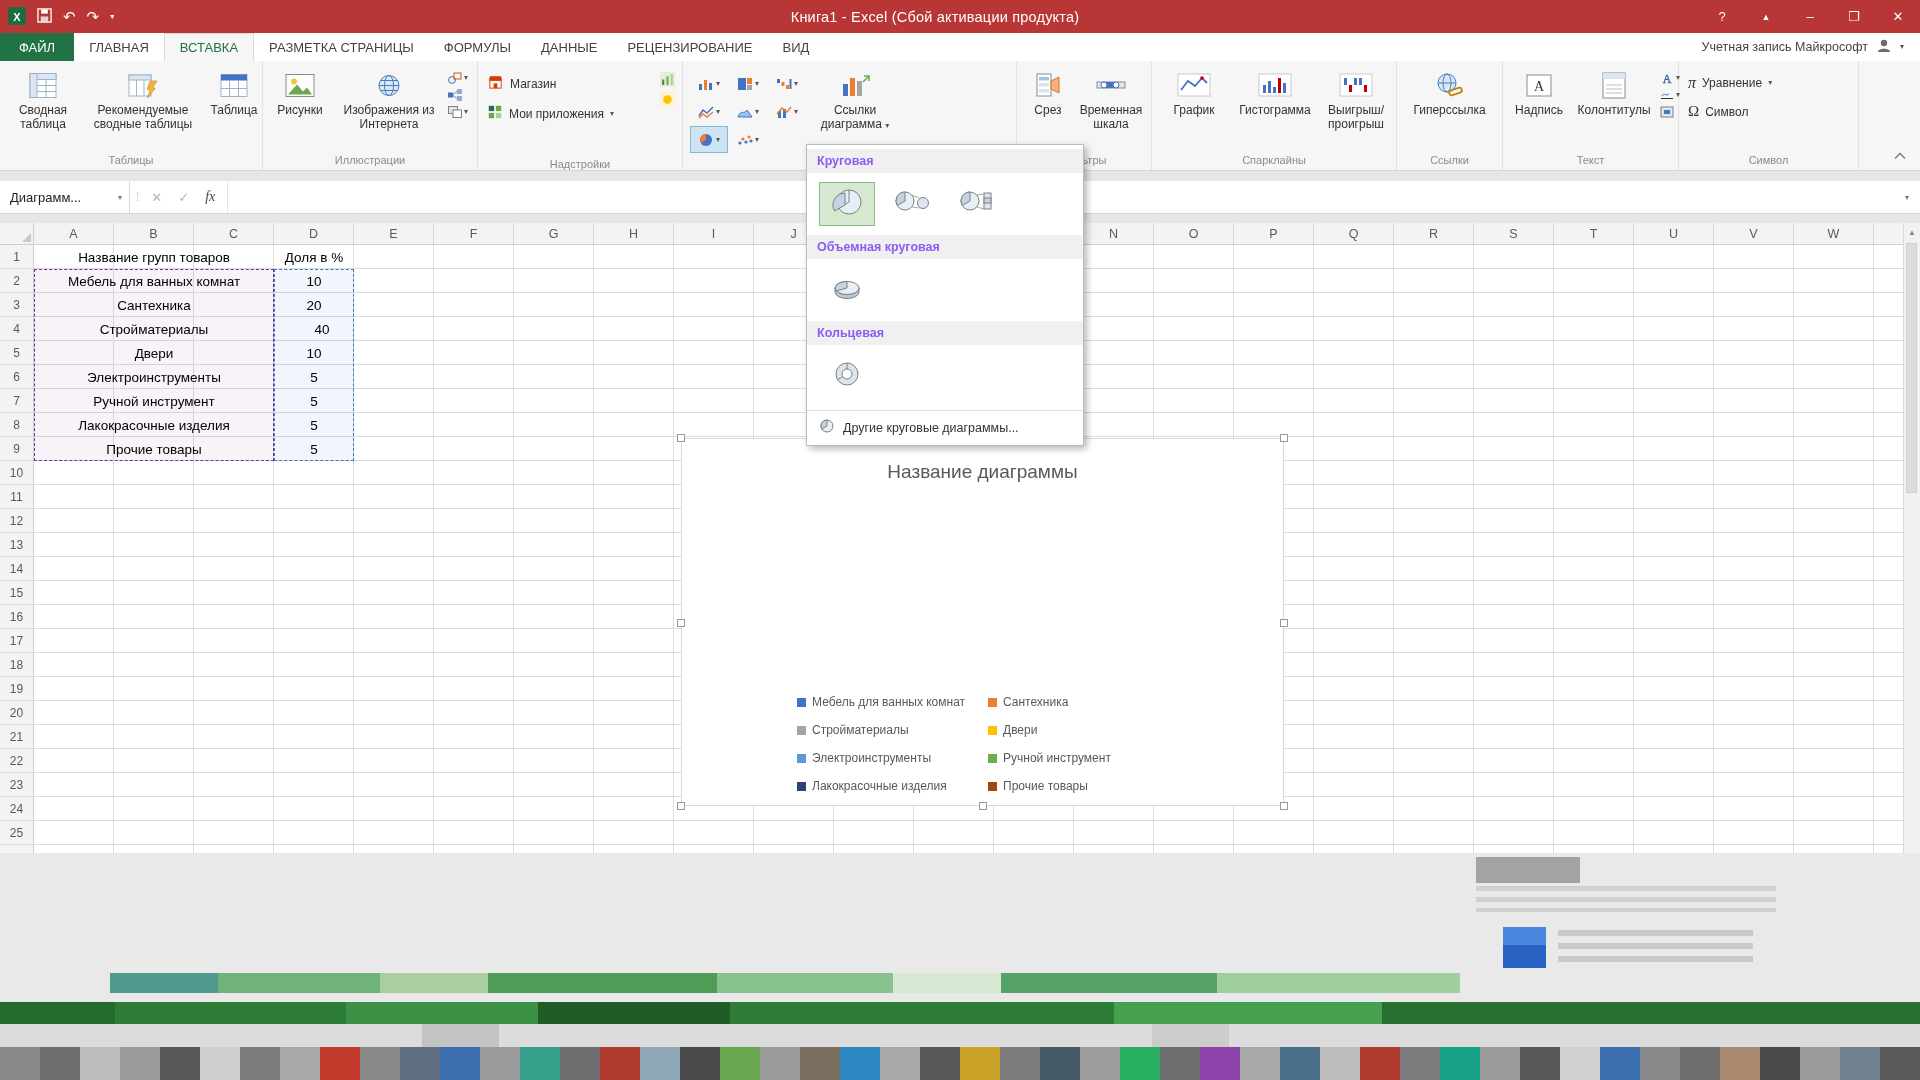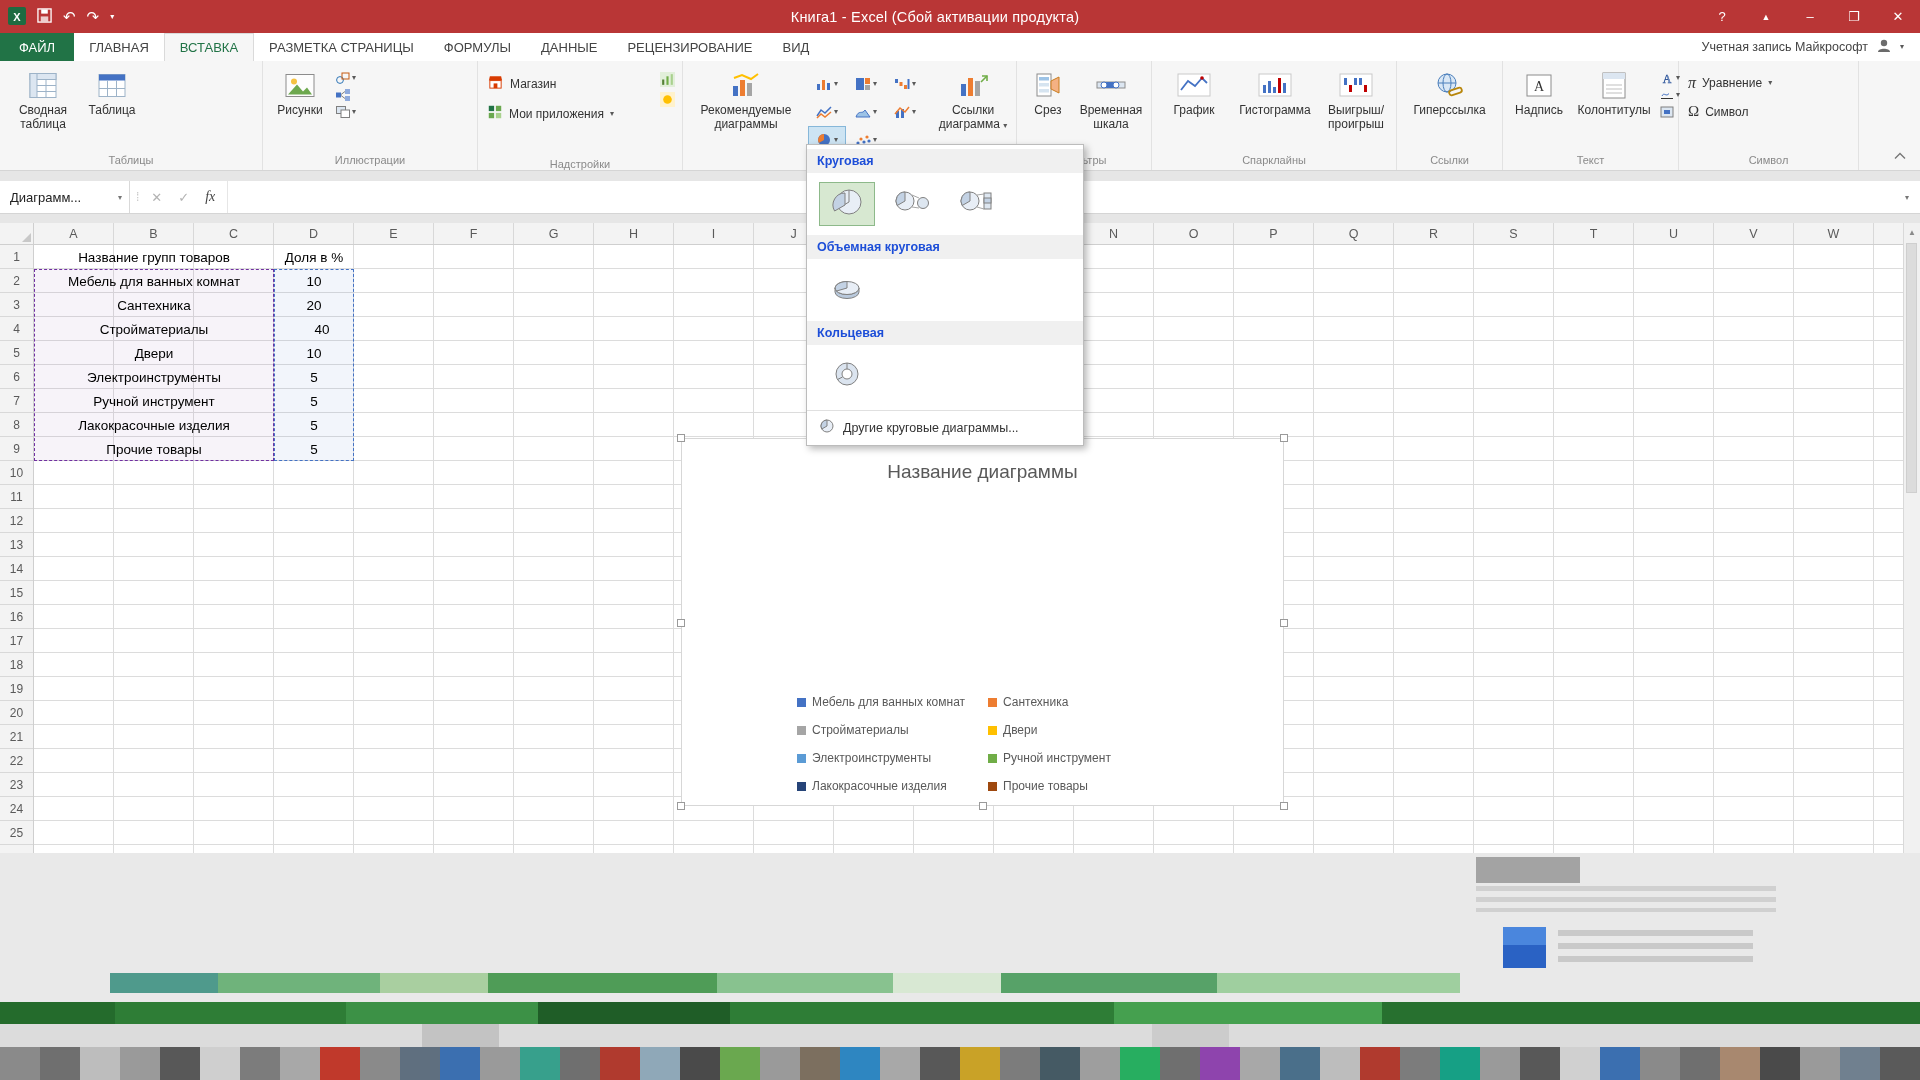--- a/index.html
+++ b/index.html
@@ -78,21 +78,21 @@
 
   
   .chartobj { position:absolute; left:681px; top:438px; width:603px; height:368px; background:#fff; border:1px solid #d7d7d7; z-index:5; }
   .chart-title { position:absolute; left:0; top:22px; width:100%; text-align:center; font-size:19px; color:#595959; }
   .legend-item { position:absolute; display:flex; align-items:center; gap:6px; font-size:12px; color:#595959; white-space:nowrap; }
   .lmark { width:9px; height:9px; flex:none; }
   .handle { position:absolute; width:8px; height:8px; background:#fff; border:1px solid #9a9a9a; }
 
   
   .dropdown { position:absolute; left:806px; top:144px; width:278px; background:#fff; border:1px solid #bcbcbc; box-shadow:3px 3px 7px rgba(0,0,0,.28); z-index:50; padding-top:4px; }
-  .dd-header { background:#f0f0f0; font-size:12.5px; font-weight:bold; color:#1d4ed8; padding:5px 10px; }
+  .dd-header { background:#f0f0f0; font-size:12.5px; font-weight:bold; color:#8b5cf6; padding:5px 10px; }
   .dd-icons { display:flex; gap:9px; padding:9px 12px; }
   .dd-ic { width:56px; height:44px; display:flex; align-items:center; justify-content:center; border:1px solid transparent; }
   .dd-ic.selected { background:#d7e8d1; border-color:#8db98a; }
   .dd-more { border-top:1px solid #e0e0e0; margin-top:3px; padding:8px 12px 9px; display:flex; align-items:center; gap:8px; font-size:12.5px; color:#333; }
 
   
   .artifact { position:absolute; left:0; top:853px; width:1920px; height:227px; background:#e9e9e9; overflow:hidden; }
   .artifact > div { position:absolute; }
   .af-grayblock { left:1476px; top:4px; width:104px; height:26px; background:#a3a3a3; }
   .af-stripes1 { left:1476px; top:33px; width:300px; height:26px; background:repeating-linear-gradient(180deg,#d0d0d0 0 5px,#e9e9e9 5px 11px); }
@@ -172,20 +172,32 @@
                 <rect x="1" y="1.5" width="26" height="24" fill="#fff" stroke="#9db3c8"></rect>
                 <rect x="1" y="1.5" width="26" height="6" fill="#dce6f1" stroke="#9db3c8"></rect>
                 <rect x="1" y="1.5" width="7" height="24" fill="#dce6f1" stroke="#9db3c8"></rect>
                 <line x1="8" y1="13.5" x2="27" y2="13.5" stroke="#9db3c8"></line>
                 <line x1="8" y1="19.5" x2="27" y2="19.5" stroke="#9db3c8"></line>
                 <line x1="17" y1="7.5" x2="17" y2="25.5" stroke="#9db3c8"></line>
               </svg>
           </span>
           <span class="blabel">Сводная таблица</span>
         </div>
+        <div class="bigbtn" style="width:122px">
+          <span class="bicon">
+            <svg width="30" height="27" viewBox="0 0 30 27">
+                <rect x="1" y="3" width="22" height="21" fill="#fff" stroke="#9db3c8"></rect>
+                <rect x="1" y="3" width="22" height="5" fill="#dce6f1" stroke="#9db3c8"></rect>
+                <line x1="8.5" y1="8" x2="8.5" y2="24" stroke="#9db3c8"></line>
+                <line x1="16" y1="8" x2="16" y2="24" stroke="#9db3c8"></line>
+                <path d="M22 9 L29 9 L24.5 16 L27.5 16 L19.5 26 L22 17.5 L19 17.5 Z" fill="#f2b53b" stroke="#c88a1e" stroke-width="0.6"></path>
+              </svg>
+          </span>
+          <span class="blabel">Рекомендуемые сводные таблицы</span>
+        </div>
         <div class="bigbtn" style="width:60px">
           <span class="bicon">
             <svg width="28" height="27" viewBox="0 0 28 27">
                 <rect x="1" y="2.5" width="26" height="22" fill="#fff" stroke="#9db3c8"></rect>
                 <rect x="1" y="2.5" width="26" height="6" fill="#4472c4"></rect>
                 <line x1="9.5" y1="8.5" x2="9.5" y2="24.5" stroke="#9db3c8"></line>
                 <line x1="18.5" y1="8.5" x2="18.5" y2="24.5" stroke="#9db3c8"></line>
                 <line x1="1" y1="16.5" x2="27" y2="16.5" stroke="#9db3c8"></line>
               </svg>
           </span>
@@ -199,20 +211,32 @@
       <div class="rbody">
         <div class="bigbtn" style="width:66px">
           <span class="bicon">
             <svg width="30" height="27" viewBox="0 0 30 27">
                 <rect x="1" y="2.5" width="28" height="22" fill="#fdfdfd" stroke="#8c8c8c"></rect>
                 <circle cx="9" cy="9.5" r="3" fill="#f5c242"></circle>
                 <path d="M3 22.5 L12 12.5 L18 19.5 L22 15.5 L27 22.5 Z" fill="#6da84e"></path>
               </svg>
           </span>
           <span class="blabel">Рисунки</span>
+        </div>
+        <div class="bigbtn" style="width:112px">
+          <span class="bicon">
+            <svg width="30" height="27" viewBox="0 0 30 27">
+                <circle cx="15" cy="13.5" r="10" fill="#d9e7f5" stroke="#4a7ebb"></circle>
+                <ellipse cx="15" cy="13.5" rx="4.5" ry="10" fill="none" stroke="#4a7ebb"></ellipse>
+                <line x1="5" y1="13.5" x2="25" y2="13.5" stroke="#4a7ebb"></line>
+                <line x1="6.5" y1="8.5" x2="23.5" y2="8.5" stroke="#4a7ebb"></line>
+                <line x1="6.5" y1="18.5" x2="23.5" y2="18.5" stroke="#4a7ebb"></line>
+              </svg>
+          </span>
+          <span class="blabel">Изображения из Интернета</span>
         </div>
         <div class="smallstack">
           <span class="smicon">
             <svg width="14" height="12" viewBox="0 0 14 12">
                 <circle cx="4" cy="8" r="3.4" fill="none" stroke="#2e75b6"></circle>
                 <rect x="6" y="1" width="7" height="6" fill="none" stroke="#c55a11"></rect>
               </svg>
             <span class="arrow">▾</span>
           </span>
           <span class="smicon">
@@ -277,31 +301,20 @@
                 <circle cx="7" cy="7" r="4" fill="#ffc000"></circle>
               </svg>
           </span>
         </div>
       </div>
       <div class="rlabel">Надстройки</div>
     </div>
 
     <div class="rgroup g-charts">
       <div class="rbody">
-        <div class="bigbtn" style="width:118px">
-          <span class="bicon">
-            <svg width="30" height="27" viewBox="0 0 30 27">
-                <rect x="2" y="14" width="5" height="10" fill="#4472c4"></rect>
-                <rect x="9" y="8" width="5" height="16" fill="#ed7d31"></rect>
-                <rect x="16" y="11" width="5" height="13" fill="#a5a5a5"></rect>
-                <polyline points="3,6 11,3 20,7 27,2" fill="none" stroke="#ffc000" stroke-width="2"></polyline>
-              </svg>
-          </span>
-          <span class="blabel">Рекомендуемые диаграммы</span>
-        </div>
         <div class="chartgrid">
           <span class="cbtn">
             <svg width="16" height="14" viewBox="0 0 16 14">
                 <rect x="1" y="7" width="3" height="6" fill="#4472c4"></rect>
                 <rect x="6" y="3" width="3" height="10" fill="#ed7d31"></rect>
                 <rect x="11" y="6" width="3" height="7" fill="#4472c4"></rect>
               </svg>
             <span class="arrow">▾</span>
           </span>
           <span class="cbtn">

